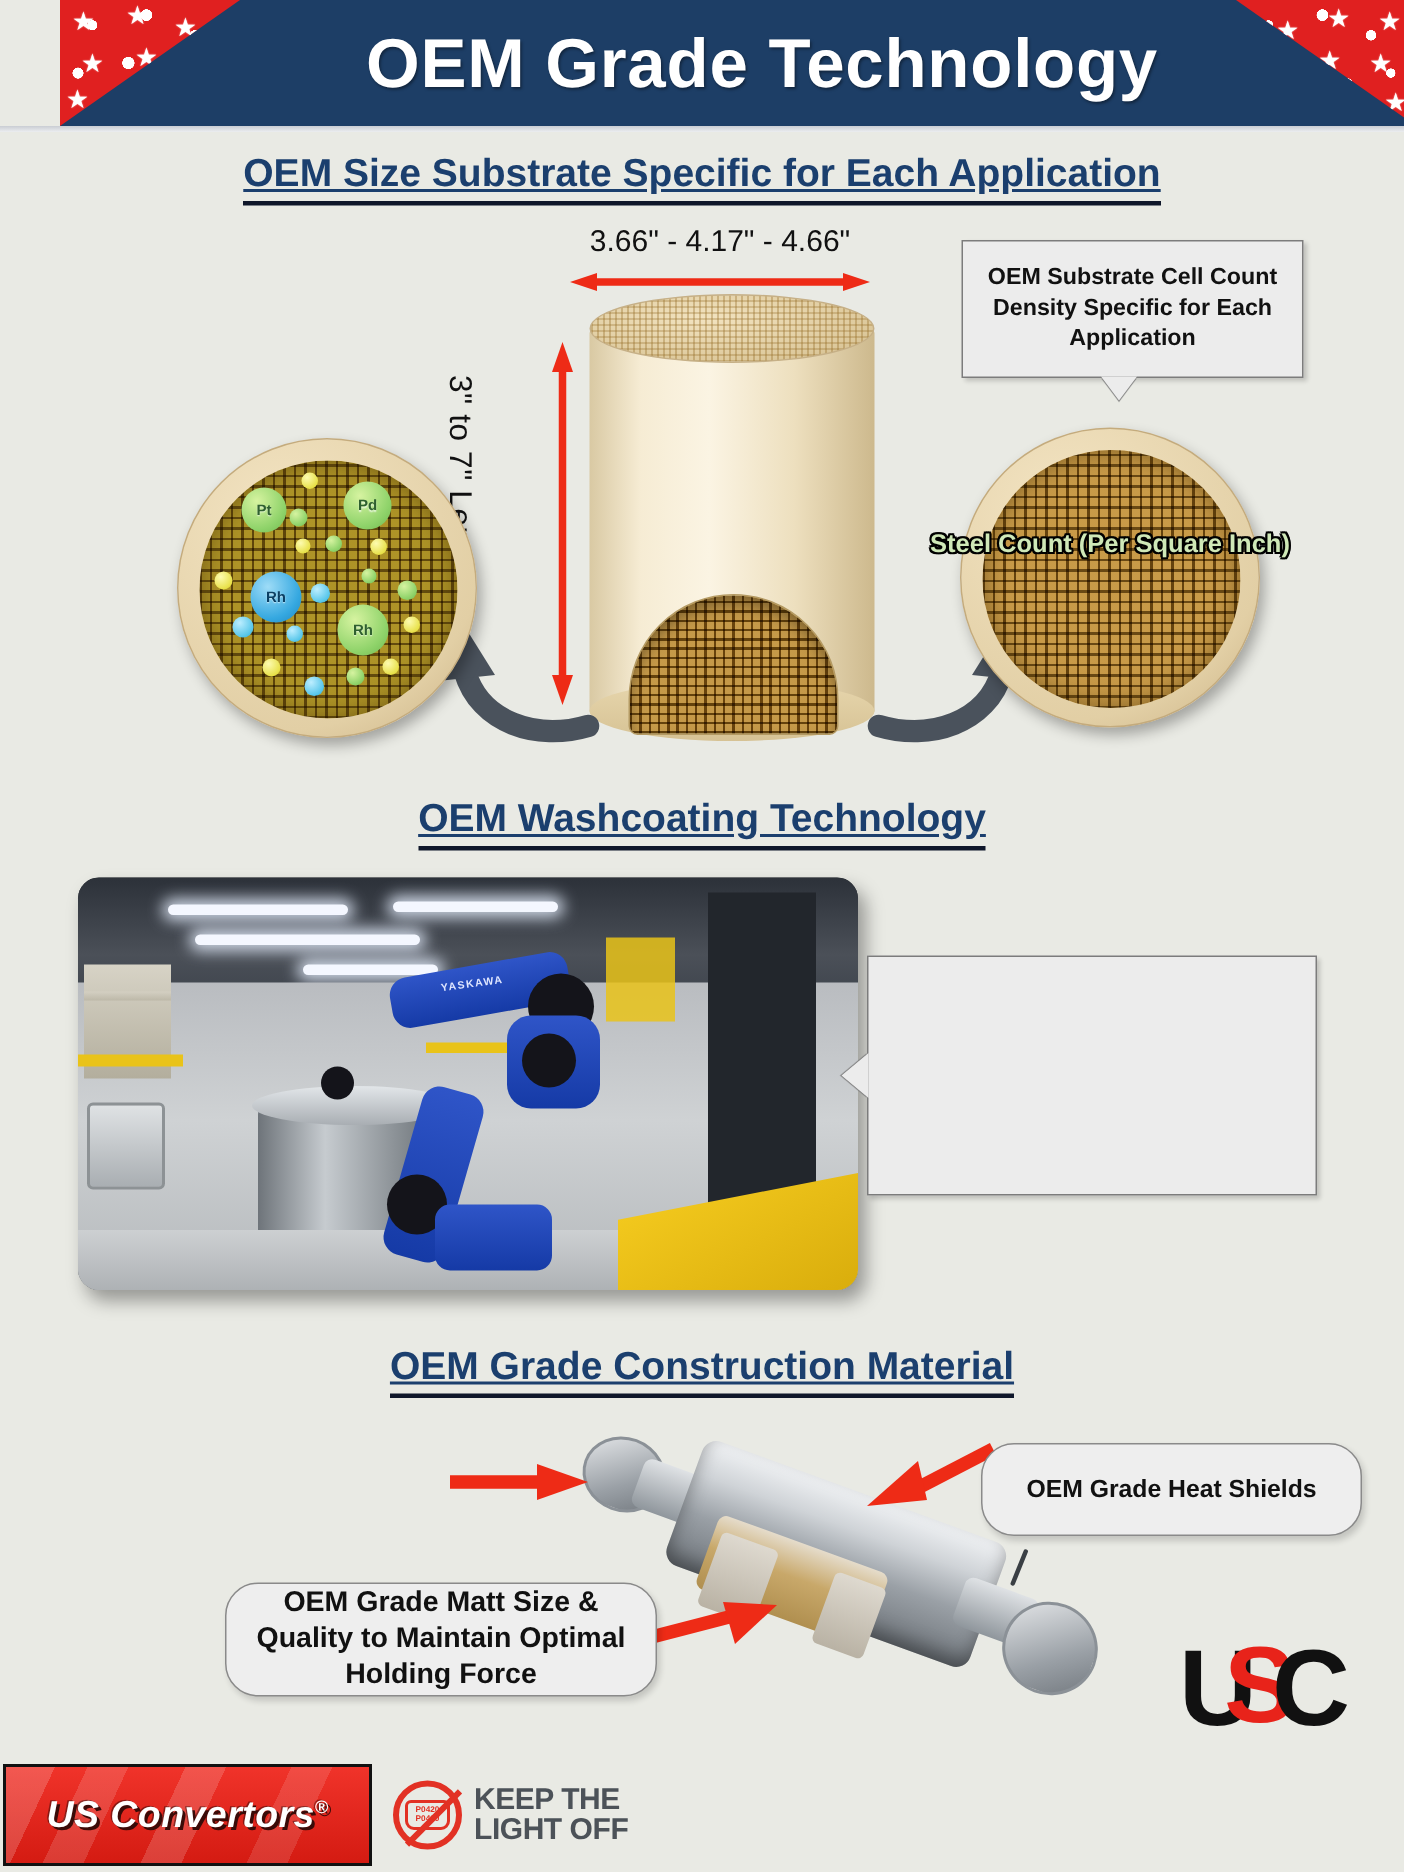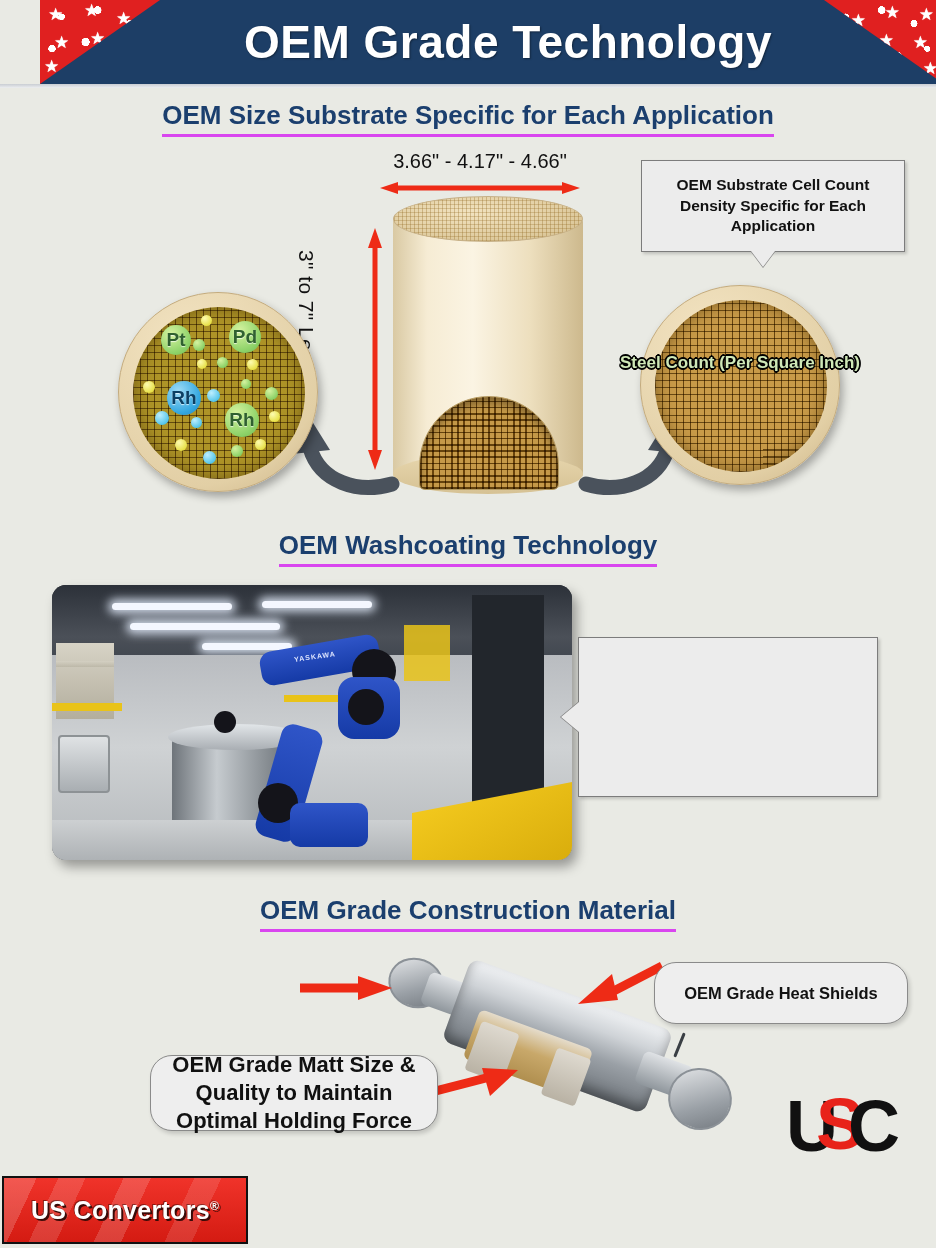--- a/index.html
+++ b/index.html
@@ -50,21 +50,22 @@
   .hdr-rule{ position:absolute; left:0; top:84px; width:936px; height:4px;
     background:linear-gradient(#c9cdd3,#eceef0); z-index:4;}
 
   
   .sec-head {
     position:absolute; width:100%; text-align:center;
     color:#1b3f6e; font-size:26px; font-weight:bold;
   }
   .sec-head span.u {
     display:inline-block; padding-bottom:3px;
-    border-bottom:3px solid #d946ef;
+    border-bottom:3px solid #0f172a;
+    text-decoration:underline;
   }
   #head1 { top:100px; }
   #head2 { top:530px; }
   #head3 { top:895px; }
 
   
   .callout-box {
     position:absolute; background:#ececec; border:1.5px solid #7c7c7c;
     color:#111; font-weight:bold; text-align:center;
     box-shadow:2px 2px 3px rgba(0,0,0,.18);
@@ -73,21 +74,21 @@
     left:114px; top:167px; width:212px; height:83px;
     font-size:17.5px; line-height:1.3;
     display:flex; align-items:center; justify-content:center; padding:4px 6px;
   }
   #box-density .tail{
     position:absolute; left:50%; bottom:-17px; transform:translateX(-50%);
     width:0;height:0;border-left:13px solid transparent;border-right:13px solid transparent;
     border-top:17px solid #ececec; filter:drop-shadow(0 1px 0 #7c7c7c);
   }
   #box-cellcount {
-    left:641px; top:160px; width:264px; height:92px;
+    left:641px; top:160px; width:228px; height:92px;
     font-size:15.5px; line-height:1.35;
     display:flex; align-items:center; justify-content:center; padding:4px 8px;
   }
   #box-cellcount .tail{
     position:absolute; left:46%; bottom:-16px; transform:translateX(-50%);
     width:0;height:0;border-left:12px solid transparent;border-right:12px solid transparent;
     border-top:16px solid #ececec; filter:drop-shadow(0 1px 0 #7c7c7c);
   }
 
   
@@ -151,21 +152,21 @@
     background:
       repeating-linear-gradient(90deg, rgba(110,85,15,.95) 0 1.5px, rgba(216,198,96,.95) 1.5px 7px),
       repeating-linear-gradient(0deg, rgba(100,78,12,.9) 0 1.5px, rgba(200,183,86,.95) 1.5px 7px);
     background-blend-mode:multiply;
   }
   #circ-right { left:640px; top:285px; }
 
   .pm { position:absolute; border-radius:50%; }
   .pm.big {
     display:flex;align-items:center;justify-content:center;
-    font-size:19px; font-weight:bold; color:#2f6030;
+    font-size:10px; font-weight:bold; color:#2f6030;
     text-shadow:0 1px 1px rgba(255,255,255,.7);
   }
   .pm.green { background:radial-gradient(circle at 34% 30%, #d6f3a0, #8fd36a 65%, #6fb84f); }
   .pm.blue  { background:radial-gradient(circle at 34% 30%, #9edcf7, #35a8e0 65%, #1f86c2); color:#0b3f63;}
   .pm.yellow{ background:radial-gradient(circle at 34% 30%, #fdfbb0, #e8e14a 70%, #cfc62f); }
   .pm.cyan  { background:radial-gradient(circle at 34% 30%, #bdeeff, #56c6ea 70%, #2ea3cc); }
 
   .cell-count-text{
     position:absolute; left:600px; top:352px; width:280px; text-align:center;
     font-size:17px; font-weight:bold; line-height:1.25; color:#cfe8b7;
@@ -219,21 +220,21 @@
   }
 
   
   .pill{
     position:absolute; background:#eeeeee; border:1.5px solid #8a8a8a;
     border-radius:22px; color:#111; font-weight:bold; text-align:center;
     display:flex; align-items:center; justify-content:center; padding:6px 10px;
     box-shadow:2px 3px 4px rgba(0,0,0,.16);
   }
   #pill-steel { left:48px; top:961px; width:256px; height:58px; font-size:16.5px; line-height:1.28;}
-  #pill-mat   { left:150px; top:1055px; width:288px; height:76px; font-size:22px; line-height:1.28;}
+  #pill-mat   { left:150px; top:1055px; width:288px; height:76px; font-size:19px; line-height:1.28;}
   #pill-heat  { left:654px; top:962px; width:254px; height:62px; font-size:16.5px;}
 
   .cat{ position:absolute; left:380px; top:940px; width:360px; height:205px;}
   .cat-body{
     position:absolute; left:70px; top:52px; width:215px; height:88px;
     transform:rotate(20deg);
     background:linear-gradient(180deg,#f1f3f5 0%,#cfd3d7 28%,#9aa0a6 58%,#6f757b 100%);
     border-radius:10px;
     box-shadow:inset 0 -6px 12px rgba(0,0,0,.35);
   }
@@ -270,21 +271,21 @@
     position:absolute; left:2px; bottom:4px; width:246px; height:68px;
     background:
       linear-gradient(115deg, rgba(255,255,255,.18) 0 12%, transparent 12% 20%,
         rgba(255,255,255,.14) 20% 30%, transparent 30% 44%,
         rgba(255,255,255,.16) 44% 54%, transparent 54% 70%,
         rgba(255,255,255,.12) 70% 80%, transparent 80%),
       linear-gradient(180deg,#f0332a,#d41b12);
     border:2px solid #111; display:flex; align-items:center; justify-content:center;
   }
   .logo-red-text{
-    color:#fff; font-weight:bold; font-size:25px;
+    color:#fff; font-style:italic; font-weight:bold; font-size:25px;
     text-shadow:2px 2px 0 #3a0b08, -1px -1px 0 rgba(0,0,0,.4);
     letter-spacing:.3px;
   }
   .logo-red-text sup{font-size:12px; vertical-align:super;}
   .keep-badge{ position:absolute; left:262px; bottom:12px; width:180px; height:52px;
     display:flex; align-items:center; gap:8px;}
   .no-circle{position:relative;width:46px;height:46px;border-radius:50%;
     border:4px solid #e23124; display:flex;align-items:center;justify-content:center;}
   .no-circle .slash{position:absolute;left:-2px;top:19px;width:50px;height:4px;background:#e23124;
     transform:rotate(-45deg);}
@@ -480,16 +481,29 @@
     <span class="usc-u" style="left:0;top:0;">U</span>
     <span class="usc-s" style="left:30px;top:-2px;">S</span>
     <span class="usc-c" style="left:62px;top:0;">C</span>
   </div>
 
   <div class="footer">
     <div class="logo-red">
       <span class="logo-red-text"><span>US Convertors</span><sup>®</sup></span>
     </div>
 
+    <div class="keep-badge">
+      <div class="no-circle">
+        <div class="cel">
+          <span>P0420</span>
+          <span>P0430</span>
+        </div>
+        <div class="slash"></div>
+      </div>
+      <div class="keep-text">
+        <div>KEEP THE</div>
+        <div>LIGHT OFF</div>
+      </div>
+    </div>
 
   </div>
 
 </div>
 
 </body></html>

